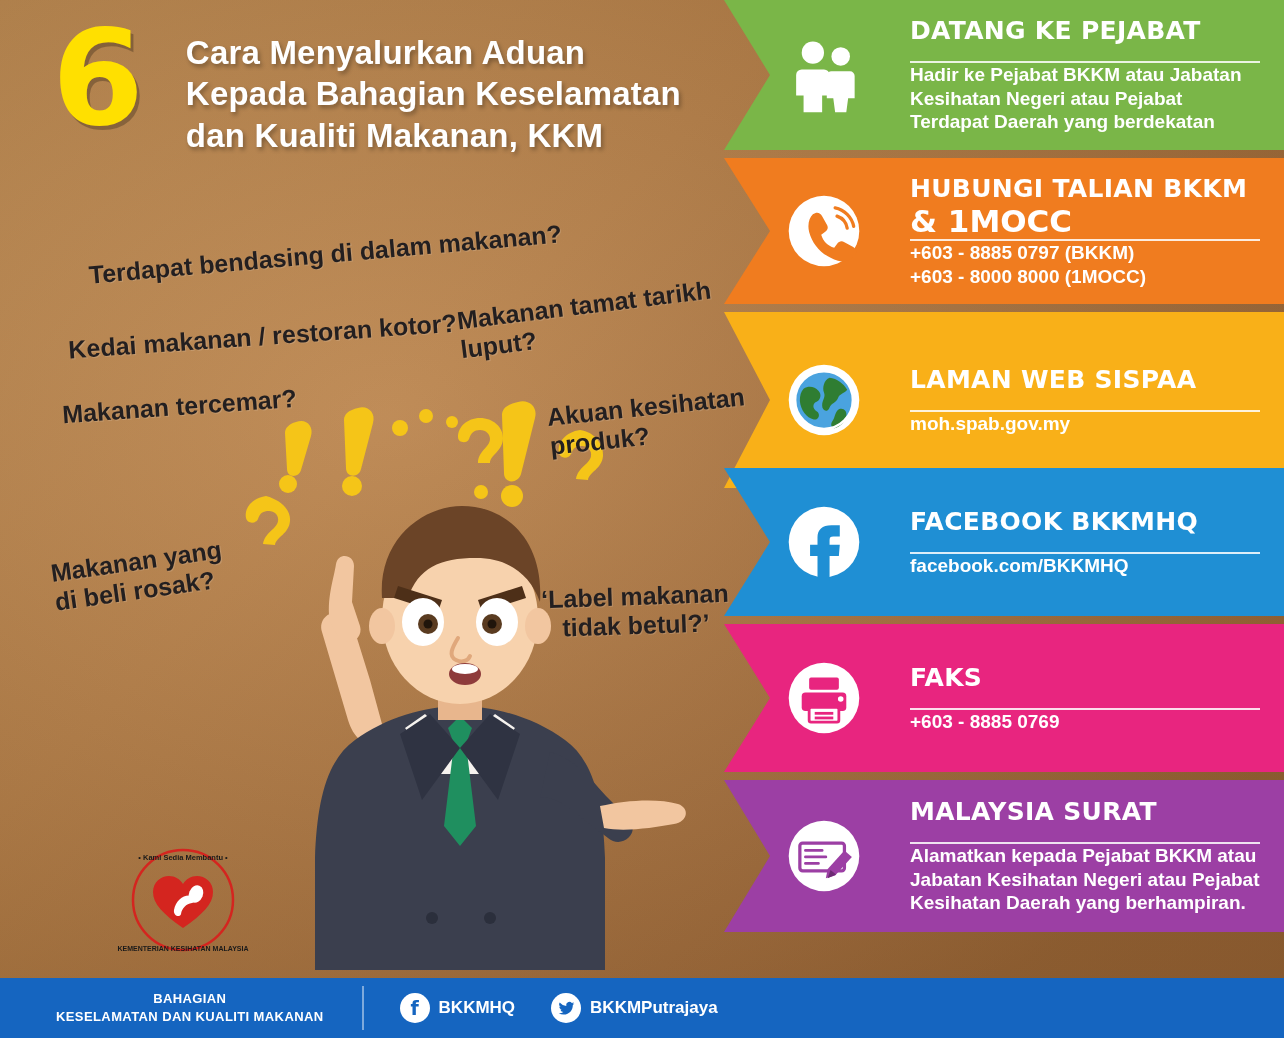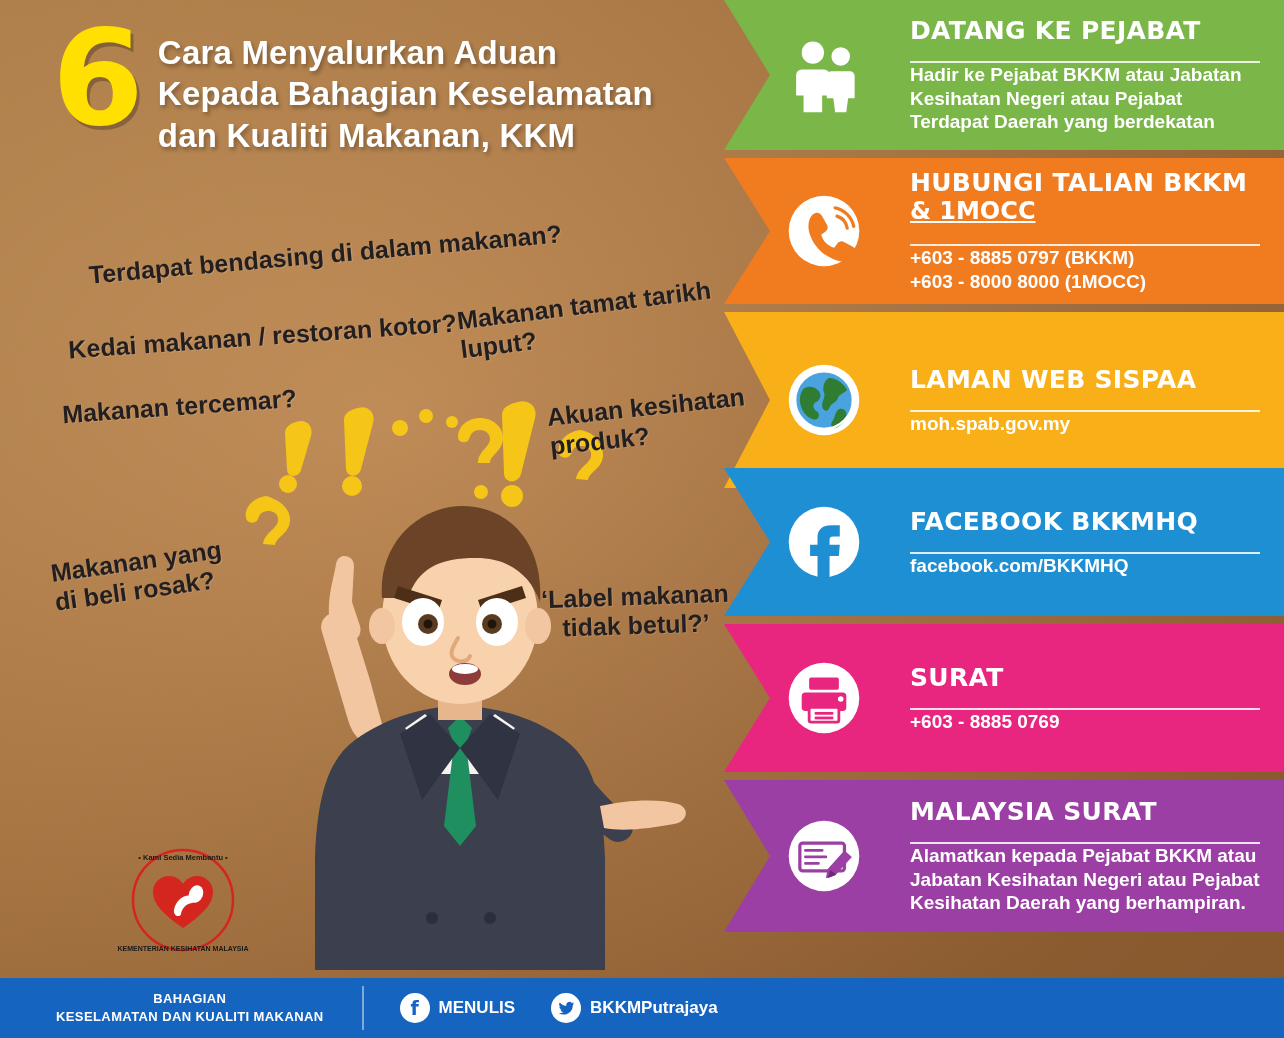--- a/index.html
+++ b/index.html
@@ -38,20 +38,21 @@
     font-size: 132px;
     line-height: 0.92;
     font-weight: bold;
     color: #ffe000;
     text-shadow: 3px 4px 0 rgba(0,0,0,0.25);
     margin-right: 14px;
     font-family: "DejaVu Sans", sans-serif;
   }
   .headline-lines {
     padding-top: 14px;
+    margin-left: 28px;
   }
   .headline-lines div {
     font-size: 33px;
     font-weight: bold;
     color: #ffffff;
     line-height: 1.25;
     text-shadow: 2px 3px 4px rgba(0,0,0,0.3);
     letter-spacing: 0.2px;
     white-space: nowrap;
   }
@@ -126,27 +127,26 @@
     font-size: 25px;
     font-weight: bold;
     letter-spacing: 0.3px;
     border-bottom: 2px solid rgba(255,255,255,0.85);
     padding-bottom: 16px;
     display: block;
     font-family: "DejaVu Sans", sans-serif;
   }
   .ribbon-title.no-rule { border-bottom: none; padding-bottom: 0; }
   .ribbon-sub {
-    font-size: 24px;
+    font-size: 31px;
     font-weight: bold;
     display: block;
     border-bottom: 2px solid rgba(255,255,255,0.85);
-    padding-bottom: 19px;
+    padding-bottom: 0;
     font-family: "DejaVu Sans", sans-serif;
-    text-decoration: underline;
   }
   .ribbon-body {
     font-size: 19px;
     line-height: 1.25;
     margin-top: 7px;
     font-weight: bold;
   }
   .ribbon-body .line { display: block; }
 
   
@@ -384,21 +384,21 @@
           <circle cx="42" cy="42" r="38" fill="#fff"></circle>
           <rect x="26" y="20" width="32" height="13" rx="2" fill="#e8257f"></rect>
           <rect x="18" y="36" width="48" height="20" rx="4" fill="#e8257f"></rect>
           <rect x="26" y="52" width="32" height="16" rx="2" fill="#fff" stroke="#e8257f" stroke-width="3"></rect>
           <rect x="32" y="57" width="20" height="3" fill="#e8257f"></rect>
           <rect x="32" y="62" width="20" height="3" fill="#e8257f"></rect>
           <circle cx="60" cy="43" r="3" fill="#fff"></circle>
         </svg>
       </div>
       <div class="ribbon-text">
-        <span class="ribbon-title">SURAT</span>
+        <span class="ribbon-title">FAKS</span>
         <span class="ribbon-body">
           <span class="line">+603 - 8885 0769</span>
         </span>
       </div>
     </div>
 
     <div class="ribbon" style="top:780px; height:152px;">
       <svg class="arrow" viewBox="0 0 560 152" preserveAspectRatio="none">
         <path d="M0 0 H560 V152 H0 L46 76 Z" fill="#9c3fa4"></path>
       </svg>
@@ -424,21 +424,21 @@
 
   <div class="footer">
     <div class="footer-dept">
       <div>BAHAGIAN</div>
       <div>KESELAMATAN DAN KUALITI MAKANAN</div>
     </div>
     <div class="footer-divider"></div>
     <div class="footer-social">
       <div class="social-item">
         <span class="social-badge">f</span>
-        <span class="social-label">MENULIS</span>
+        <span class="social-label">BKKMHQ</span>
       </div>
       <div class="social-item">
         <span class="social-badge">
           <svg viewBox="0 0 24 24" width="17" height="17">
               <path d="M23 4.9c-.8.4-1.7.6-2.6.8a4.6 4.6 0 0 0 2-2.5c-.9.5-1.9.9-2.9 1.1a4.5 4.5 0 0 0-7.8 4.1A12.9 12.9 0 0 1 2.4 3.6a4.5 4.5 0 0 0 1.4 6.1 4.5 4.5 0 0 1-2-.6v.1c0 2.2 1.5 4 3.6 4.4a4.5 4.5 0 0 1-2 .1 4.5 4.5 0 0 0 4.2 3.1A9 9 0 0 1 1 18.6a12.8 12.8 0 0 0 7 2c8.3 0 12.9-6.9 12.9-12.9v-.6c.9-.6 1.6-1.4 2.1-2.2z" fill="#1565c0"></path>
             </svg>
         </span>
         <span class="social-label">BKKMPutrajaya</span>
       </div>
     </div>

